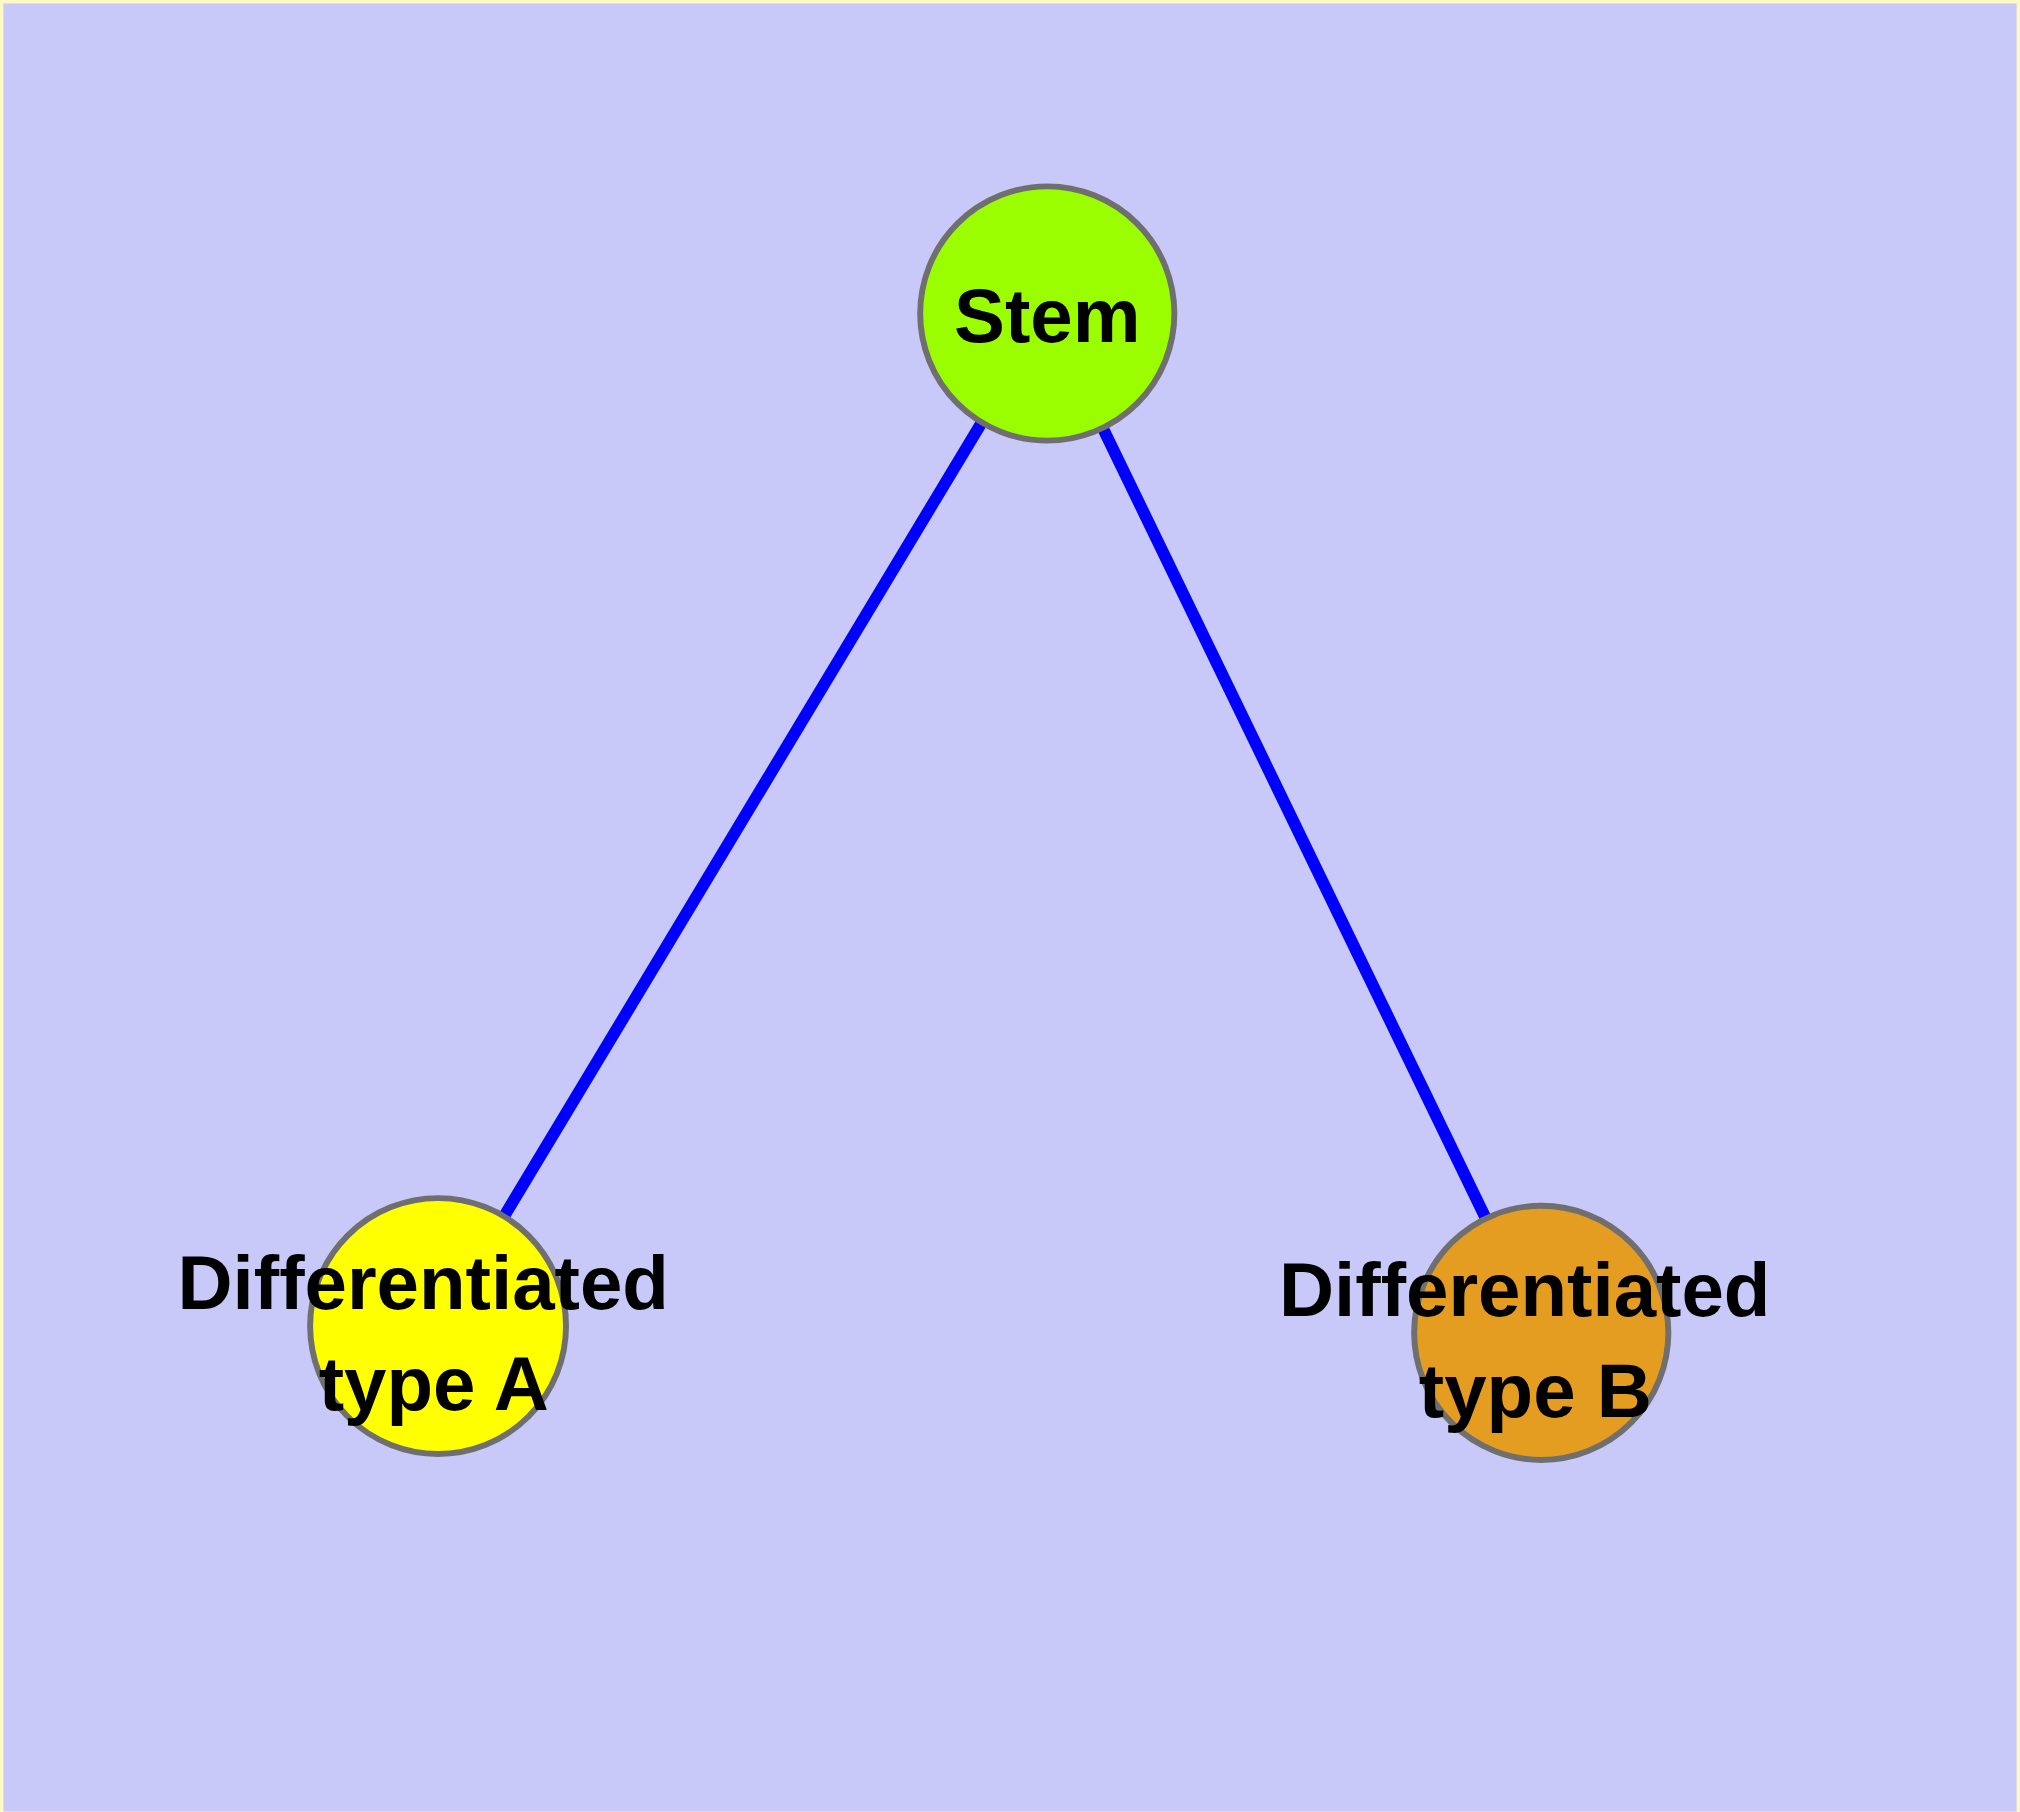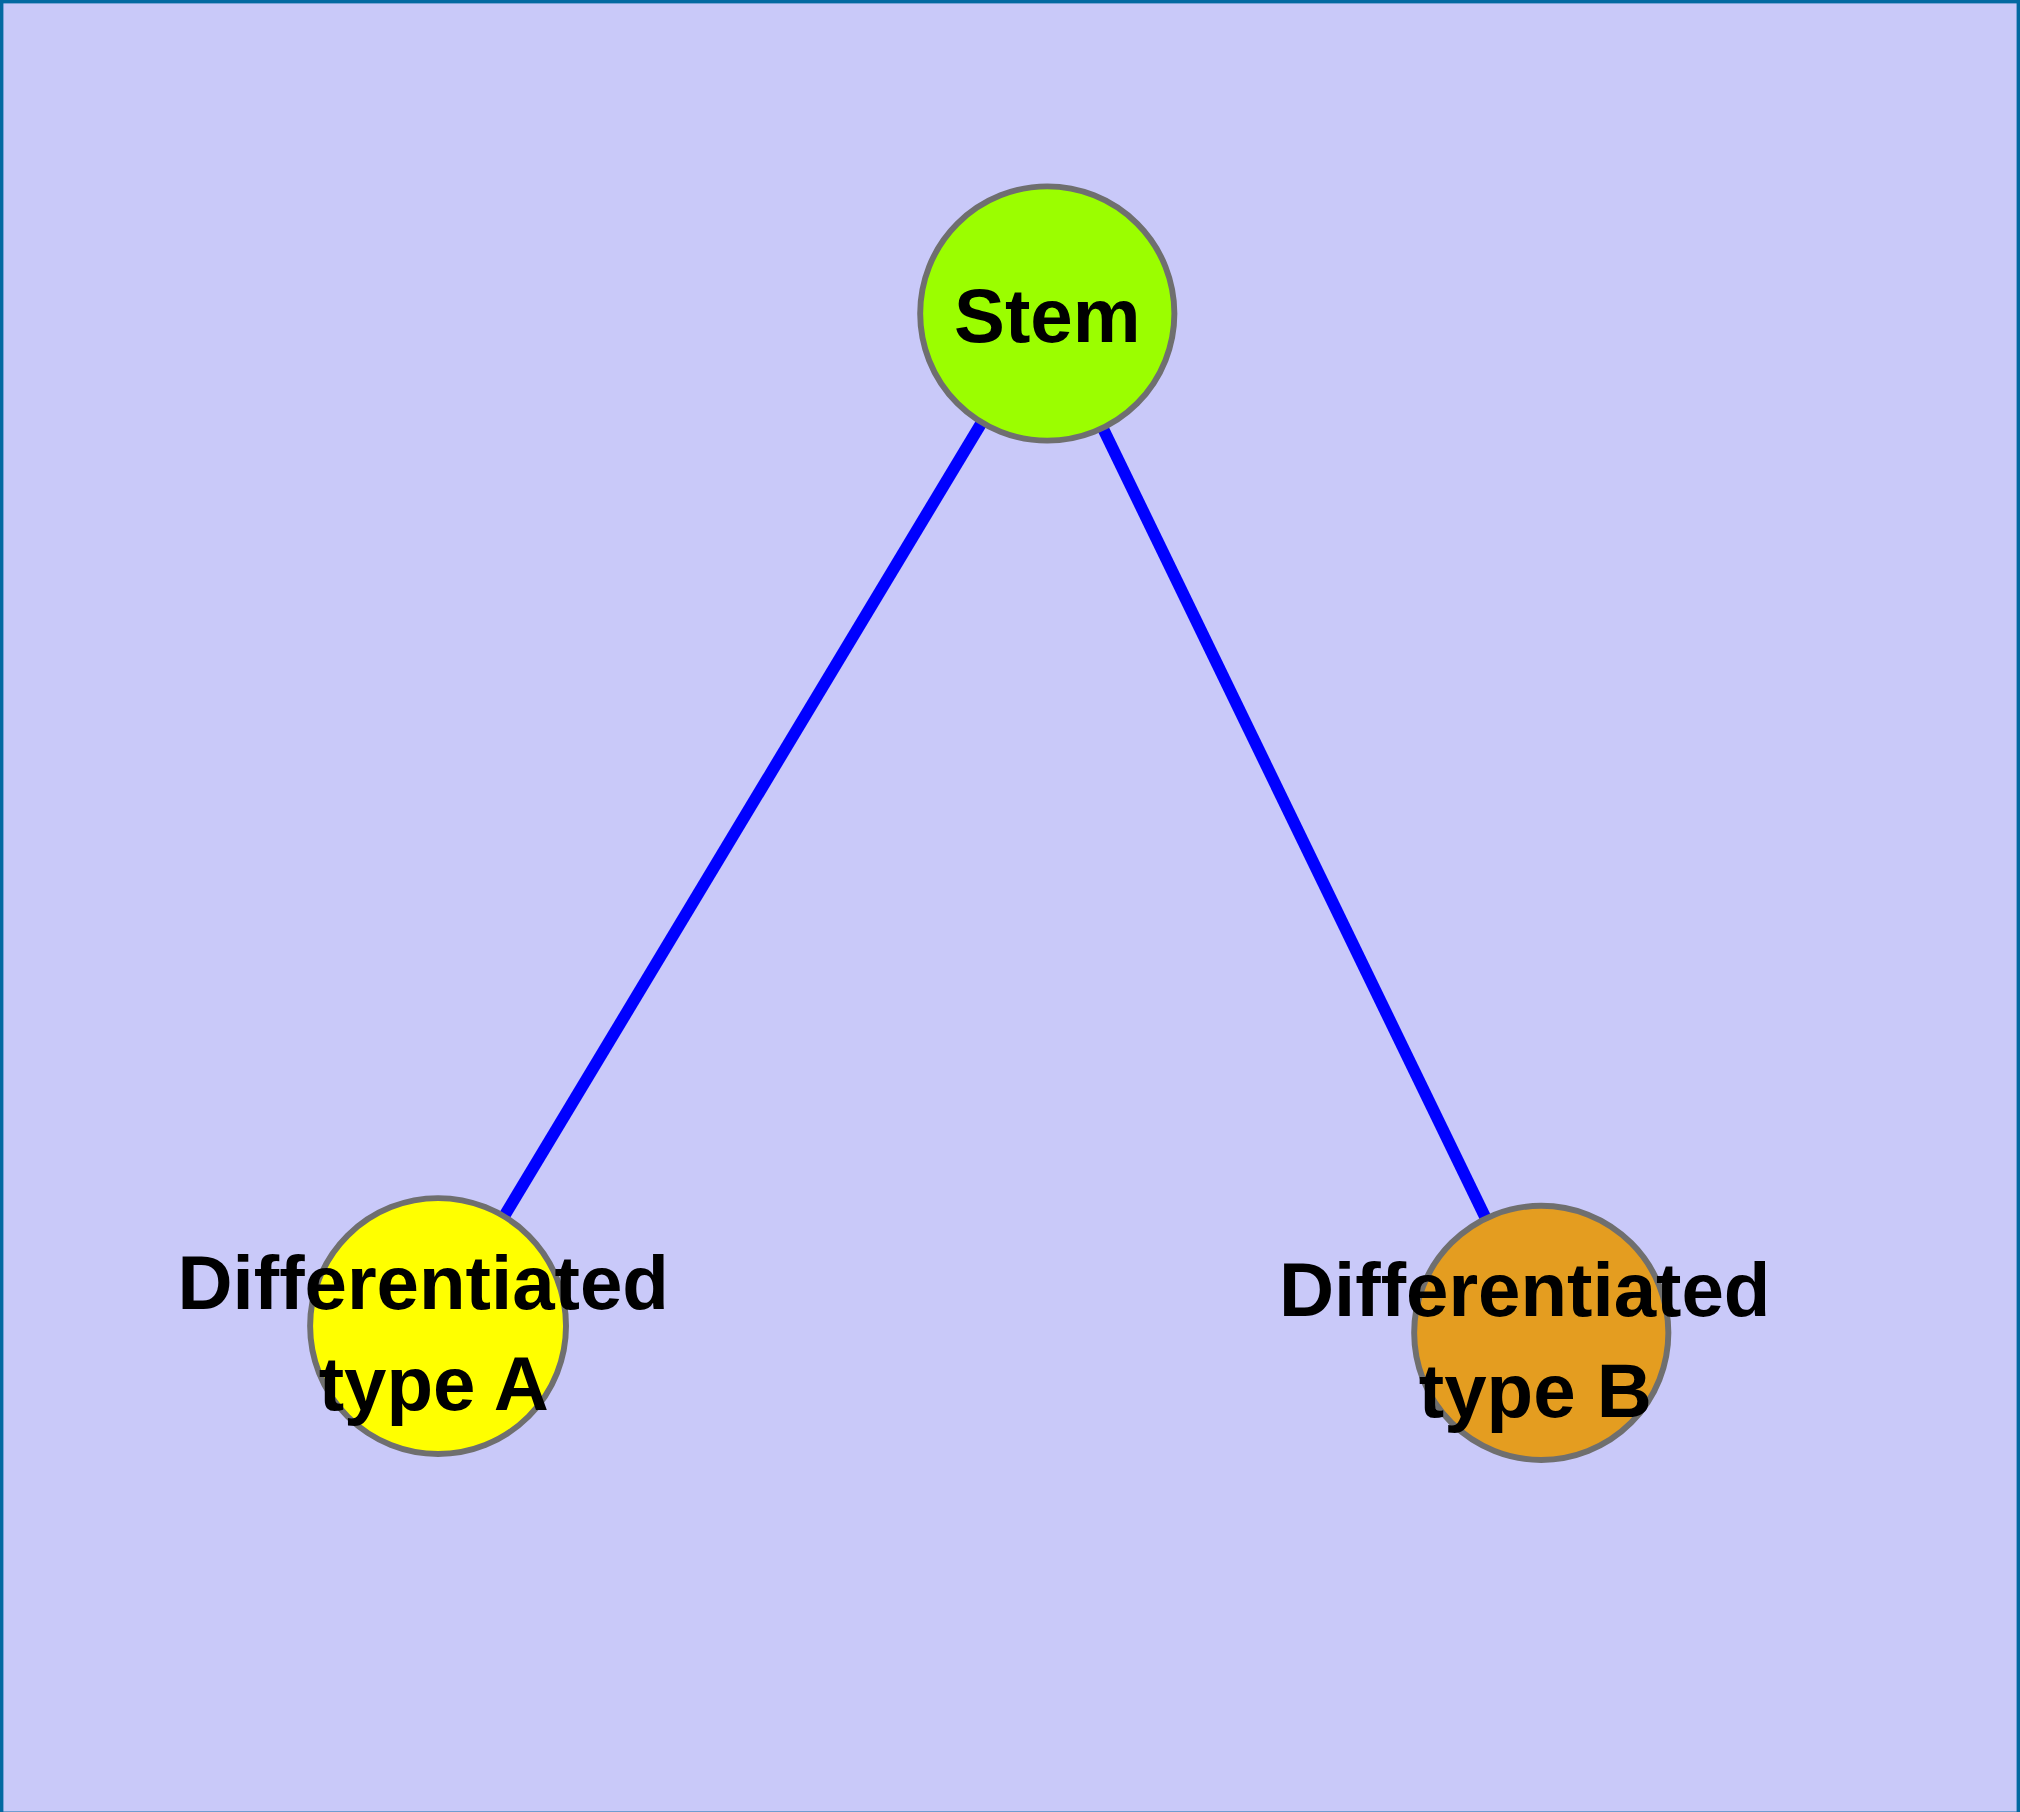--- a/index.html
+++ b/index.html
@@ -8,21 +8,21 @@
     background: #ffffff;
     width: 100%;
     height: 100%;
     font-family: "Liberation Sans", sans-serif;
   }
   .stage {
     position: relative;
     width: 2021px;
     height: 1812px;
     max-width: 100vw;
-    background: #0369a1;
+    background: #fef9c3;
     overflow: hidden;
   }
   svg.graph {
     display: block;
     width: 100%;
     height: auto;
   }
   .node-label {
     font-family: "Liberation Sans", sans-serif;
     font-weight: bold;

